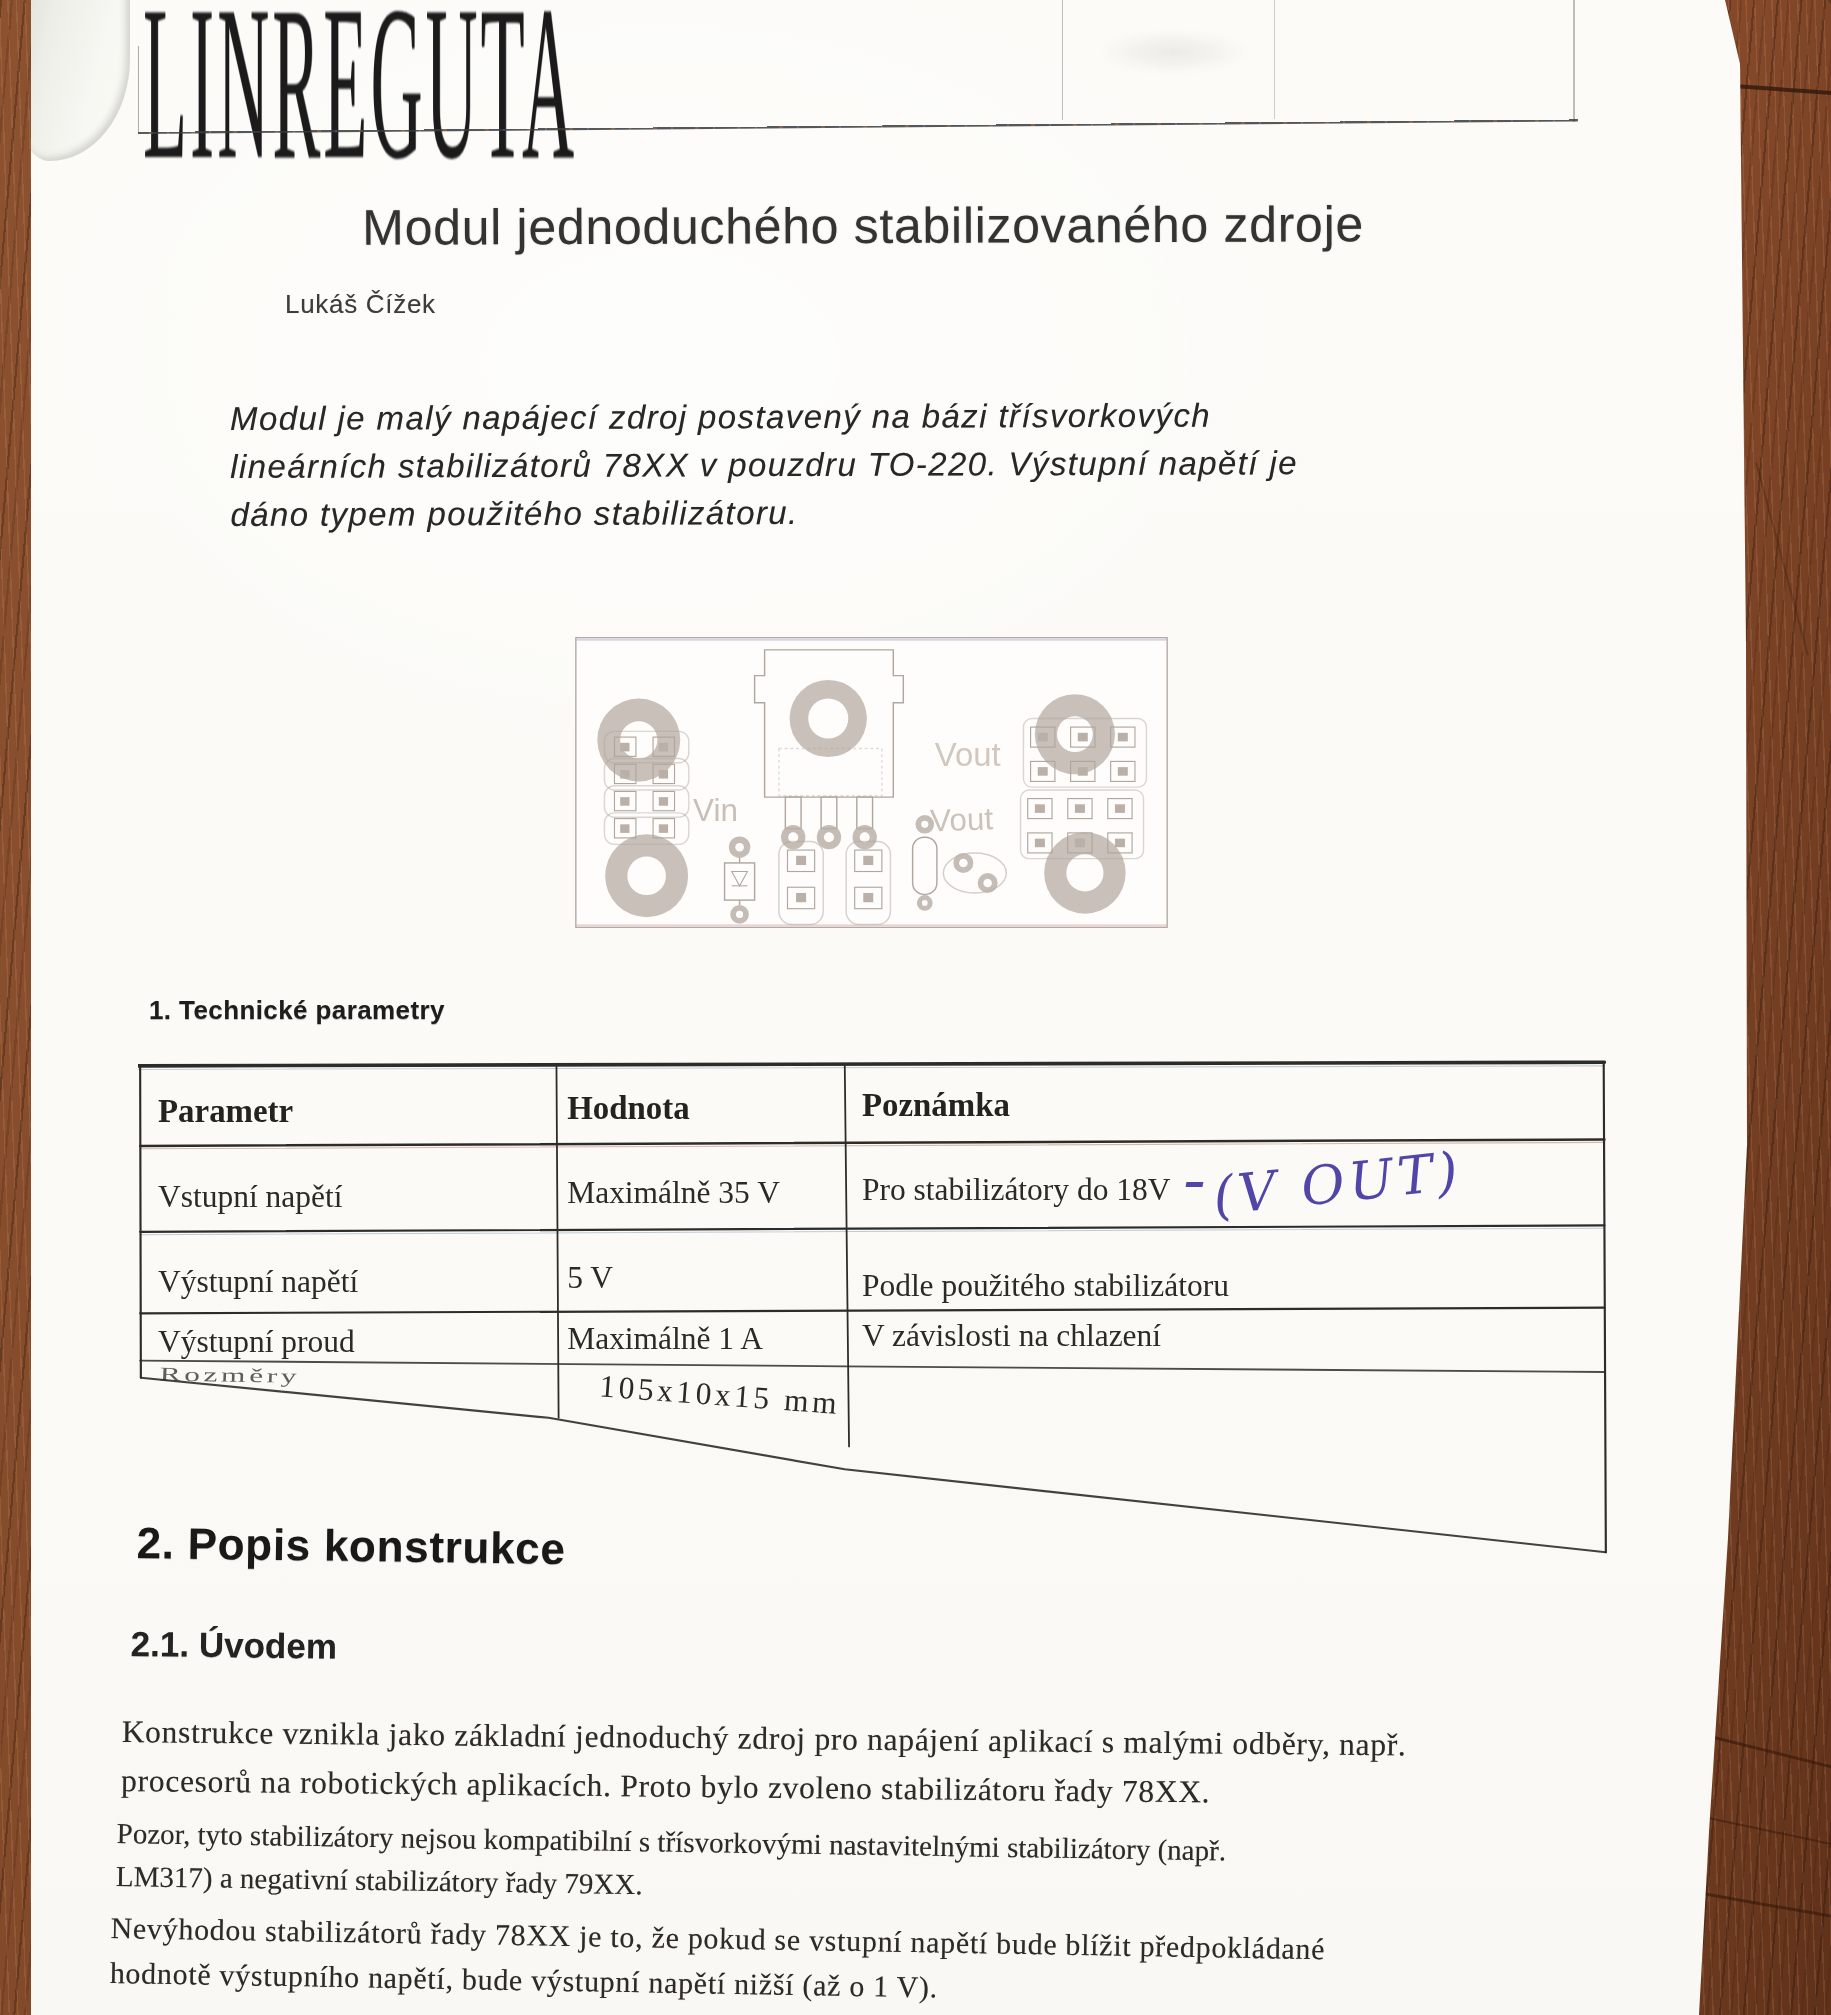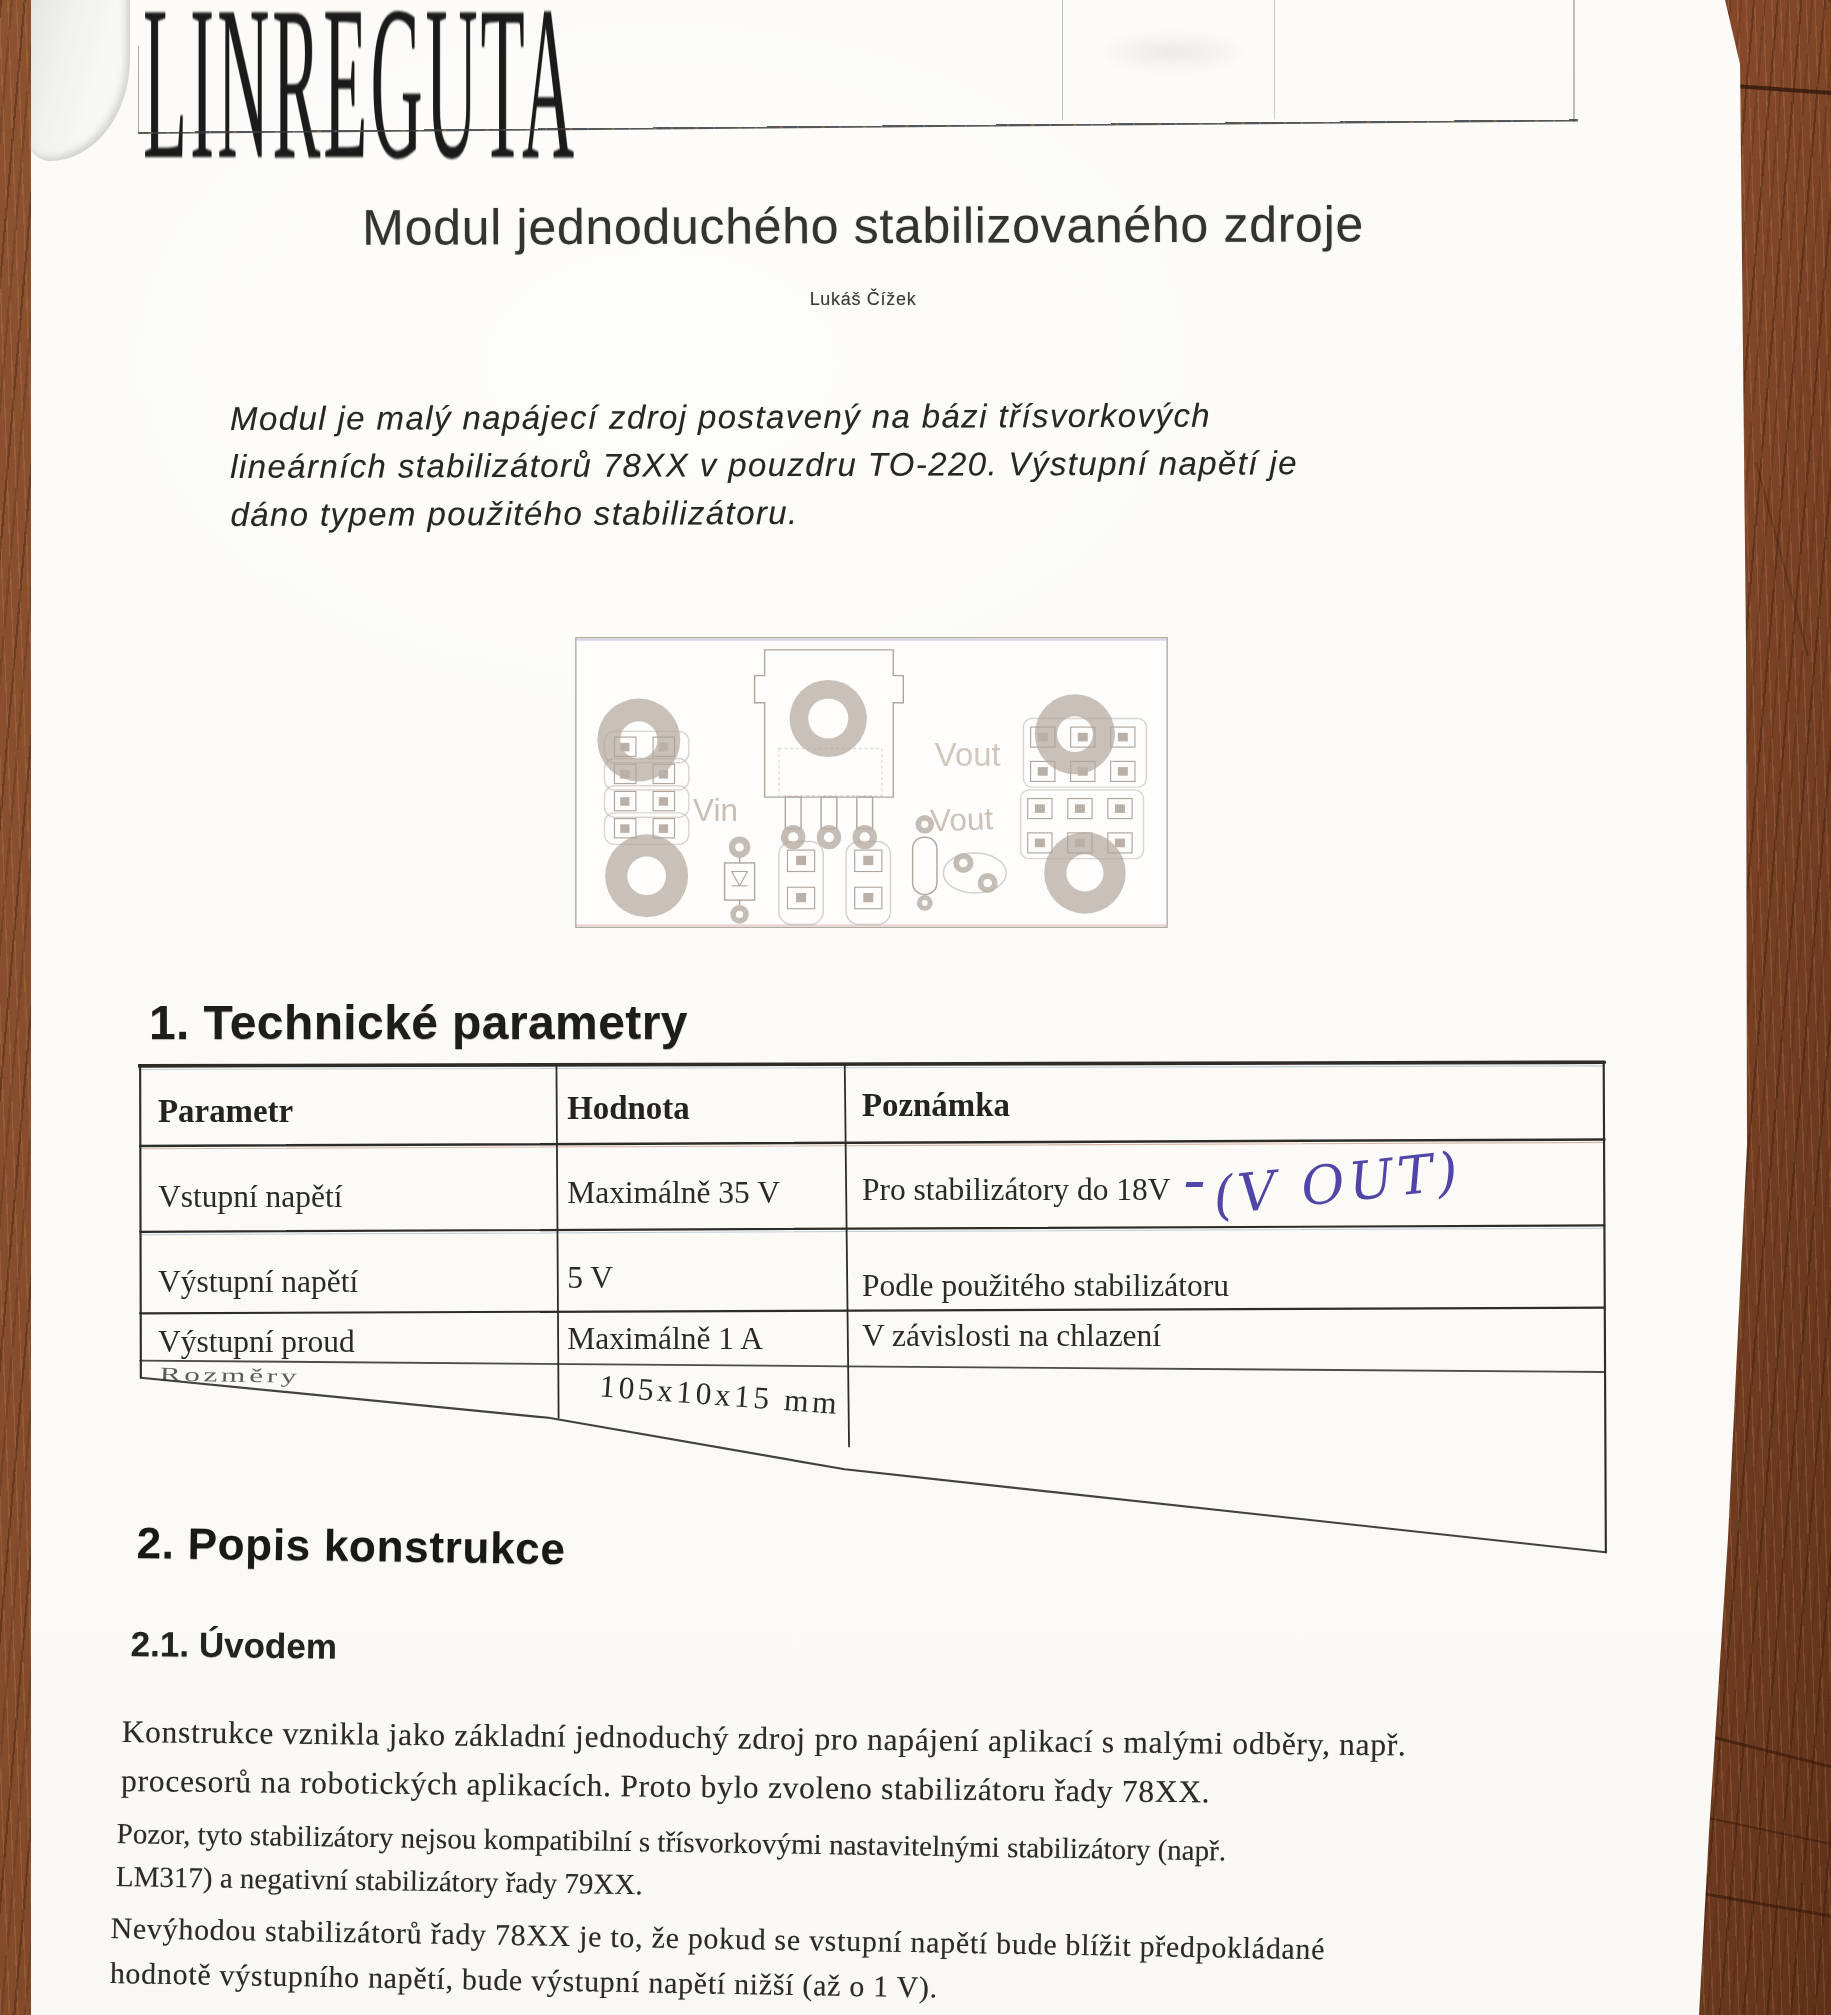--- a/index.html
+++ b/index.html
@@ -57,33 +57,33 @@
     background:radial-gradient(60% 60% at 40% 50%,rgba(120,115,110,.25),rgba(0,0,0,0) 75%);
     filter:blur(2.1px);opacity:.5;
   }
   .title{
     position:absolute;left:254px;top:199px;width:1156px;margin:0;
     font-size:50px;font-weight:400;letter-spacing:0.7px;text-align:center;white-space:nowrap;
     color:#333331;text-shadow:0 0 1.4px rgba(20,20,20,.3);
     transform:rotate(-0.2deg);transform-origin:0 0;
   }
   .author{
-    position:absolute;left:254px;top:289px;width:1156px;text-align:center;
-    font-size:18px;color:#3c3c3a;letter-spacing:0.7px;text-shadow:0 0 0.7px rgba(0,0,0,.3);
+    position:absolute;left:254px;top:289px;width:1156px;text-align:left;
+    font-size:26px;color:#3c3c3a;letter-spacing:0.7px;text-shadow:0 0 0.7px rgba(0,0,0,.3);
   }
   .intro{
     position:absolute;left:199px;top:395px;
     font-style:italic;font-size:33px;line-height:48px;letter-spacing:1.4px;
     color:#272725;white-space:nowrap;text-shadow:0 0 0.7px rgba(30,30,30,.35);
     transform:rotate(-0.2deg);transform-origin:0 0;
   }
   .pcb{position:absolute;left:542px;top:634px;filter:blur(0.3px);opacity:.93;}
   .h-sec1{
     position:absolute;left:118px;top:995px;margin:0;
-    font-size:48px;font-weight:bold;color:#1d1d1b;letter-spacing:0.4px;
+    font-size:26px;font-weight:bold;color:#1d1d1b;letter-spacing:0.4px;
     text-shadow:0 0.7px 0.7px rgba(70,55,55,.35);
   }
   .tbl{position:absolute;left:107px;top:1060px;}
   .tserif{font-family:"Liberation Serif",serif;font-size:44px;fill:#2b2a27;}
   .tbold{font-weight:bold;font-size:46px;fill:#24231f;}
   .pen{fill:#5046a8;font-style:italic;font-family:"DejaVu Serif",serif;}
   .h-sec2{
     position:absolute;left:106px;top:1518px;margin:0;
     font-size:44px;font-weight:bold;color:#191917;letter-spacing:0.7px;
     text-shadow:0 0.7px 0.7px rgba(60,50,50,.35);

